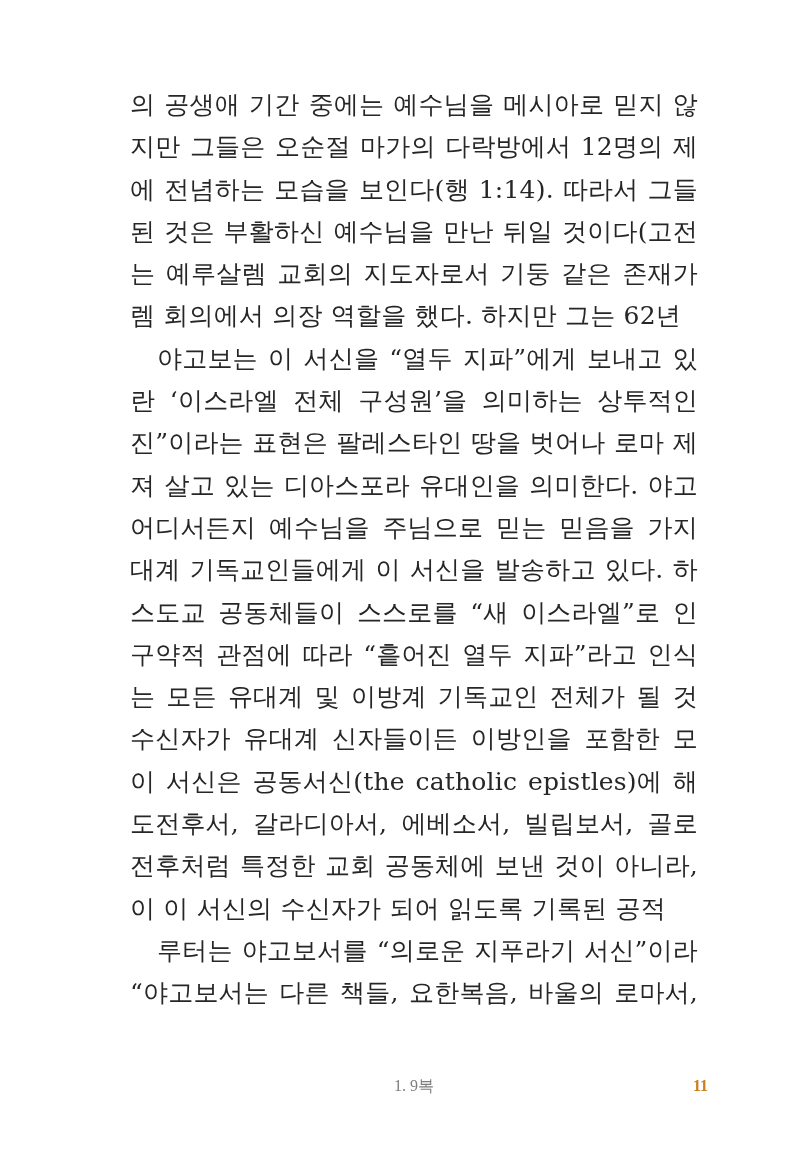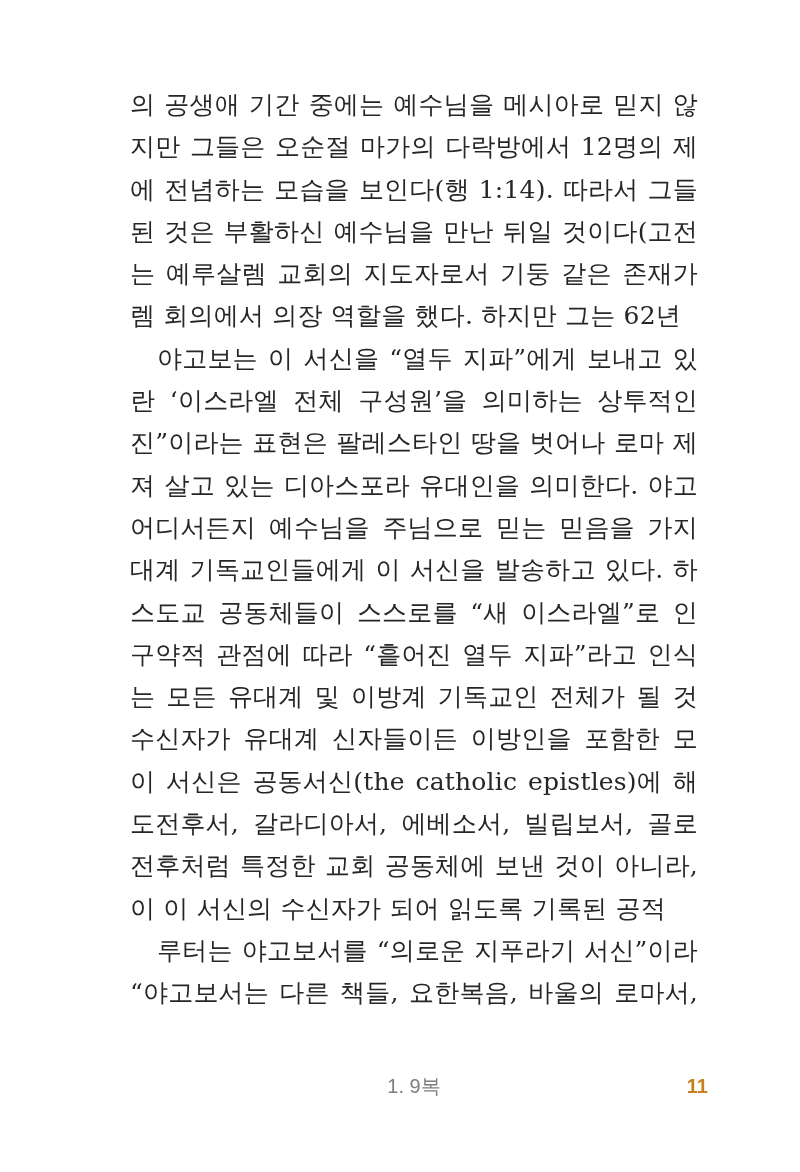--- a/index.html
+++ b/index.html
@@ -32,22 +32,22 @@
     text-align: left;
     text-align-last: left;
   }
   .line.indent { text-indent: 27px; }
   .footer {
     position: absolute;
     left: 130px;
     top: 1074px;
     width: 578px;
     height: 24px;
-    font-family: Liberation Sans, sans-serif;
-    font-size: 20px;
+    font-family: Liberation Serif, serif;
+    font-size: 16px;
     line-height: 24px;
   }
   .footer-section {
     position: absolute;
     left: 0;
     width: 568px;
     text-align: center;
     color: #7e7e7e;
   }
   .footer-pagenum {

